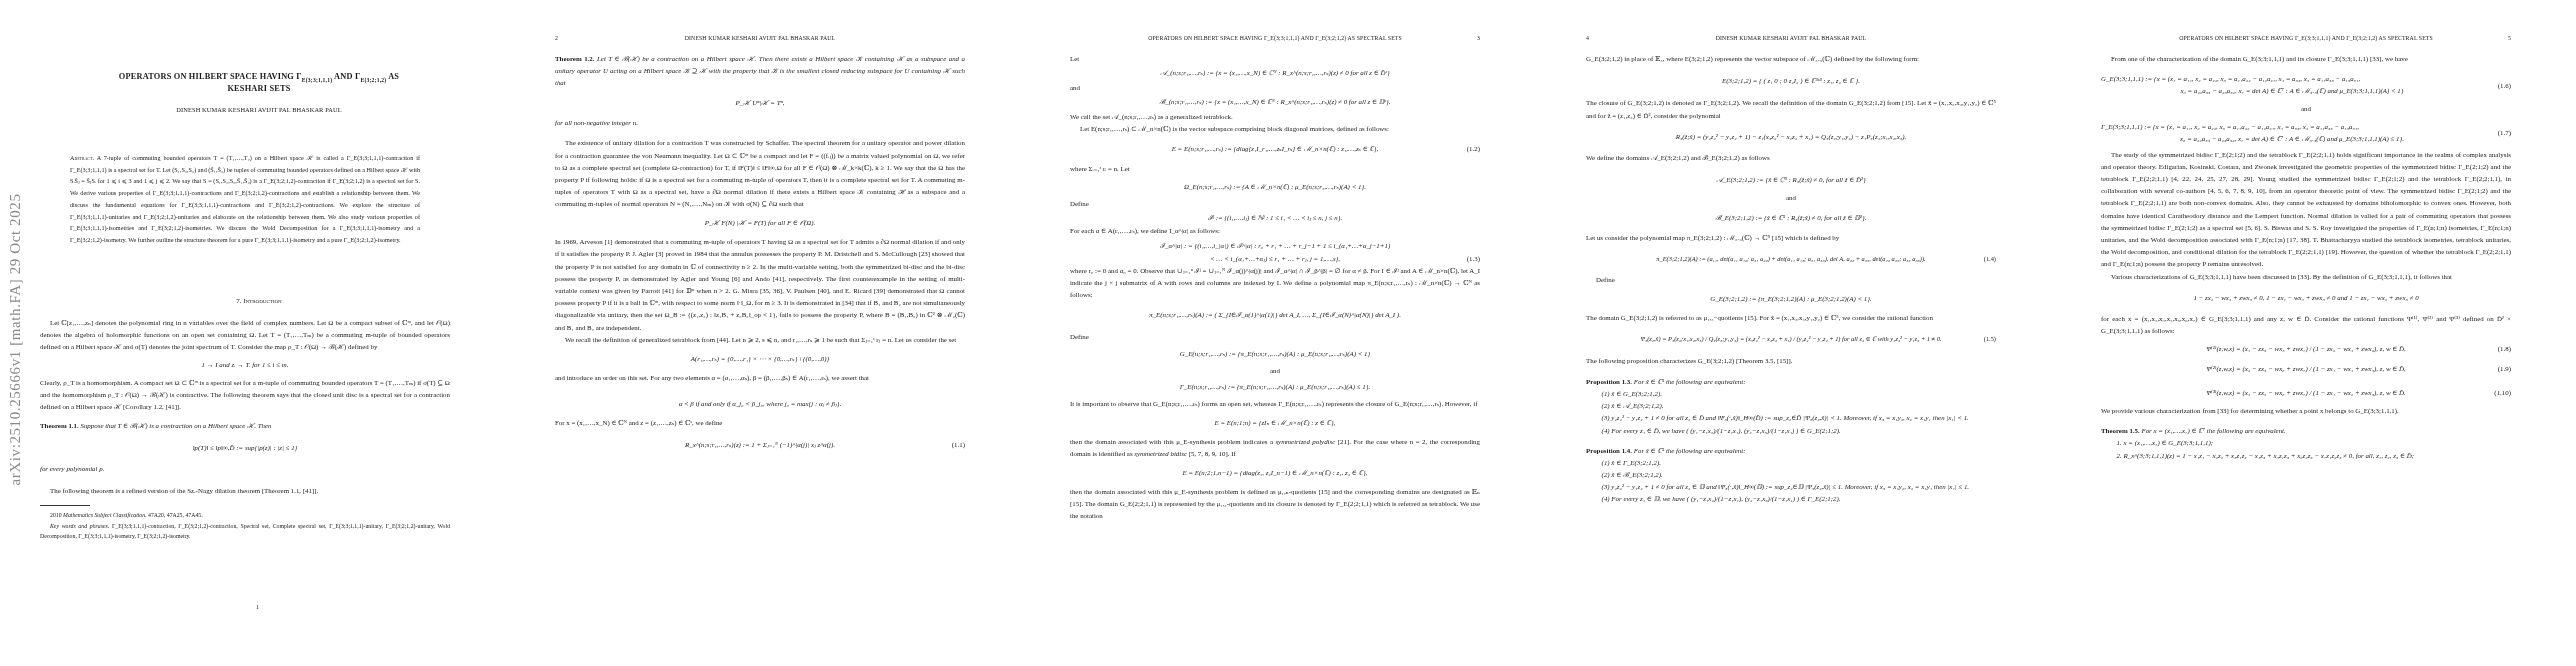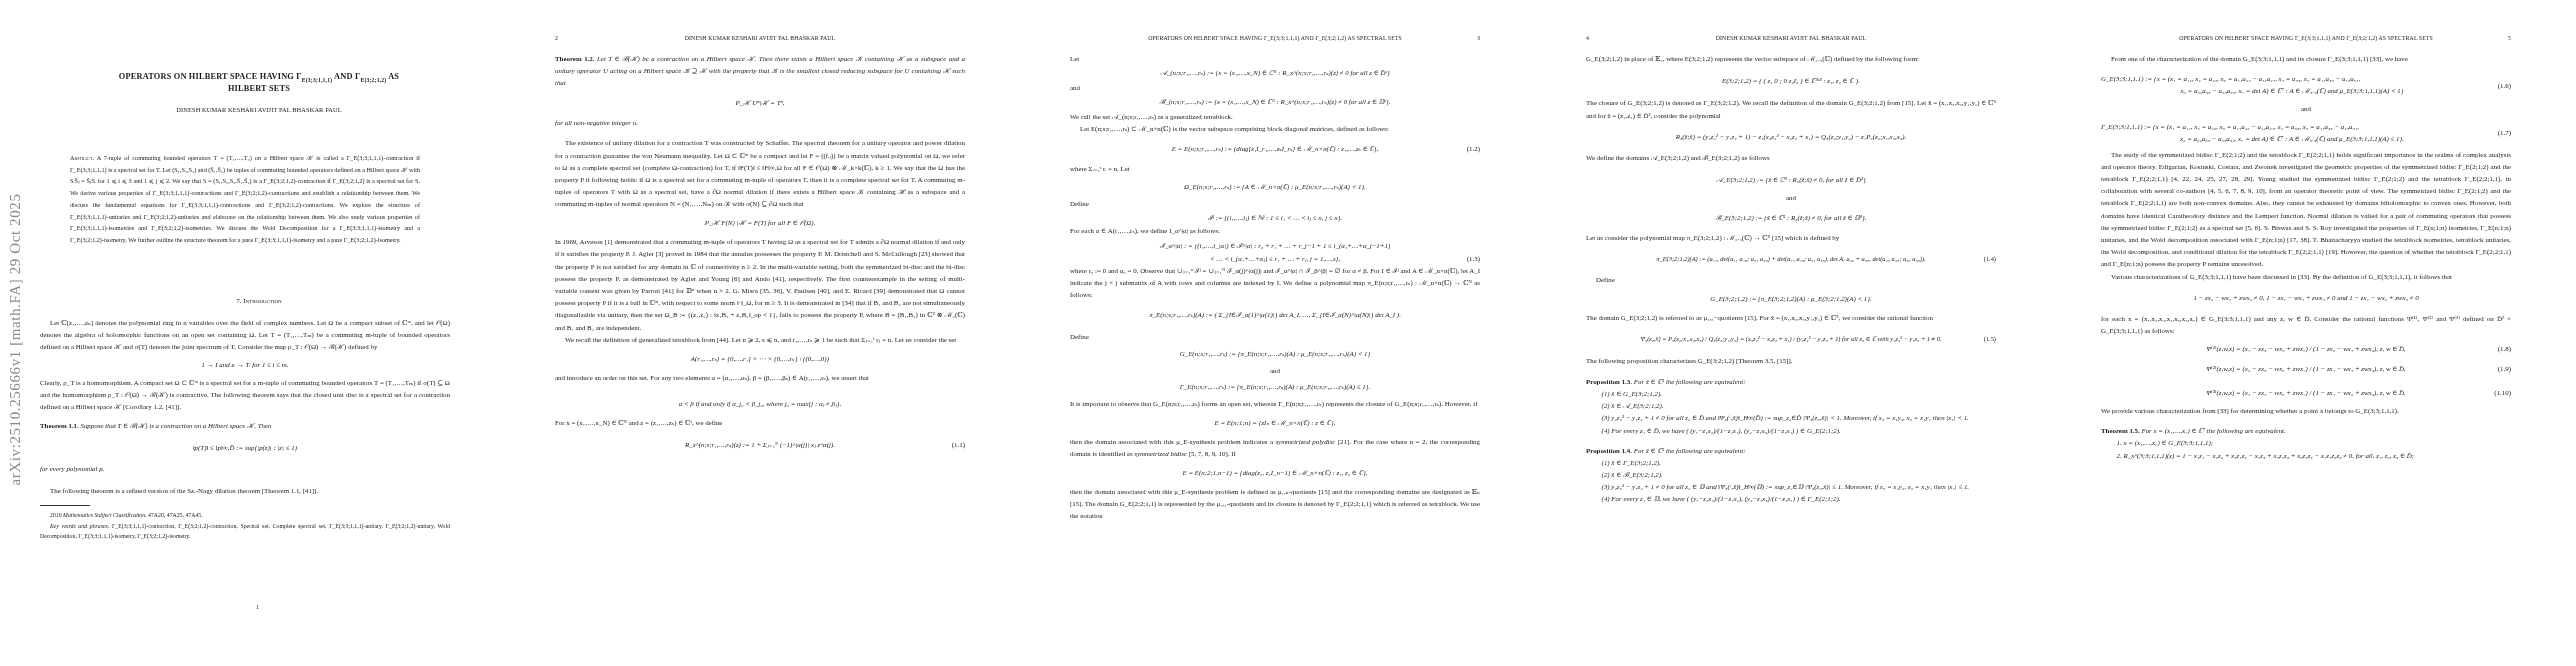--- a/index.html
+++ b/index.html
@@ -31,21 +31,21 @@
   p { margin:0; }
   .ind { text-indent:10px; }
 </style>
 </head>
 <body>
 
 <div class="page p1">
   <div class="arxiv">arXiv:2510.25666v1  [math.FA]  29 Oct 2025</div>
   <div class="title">
     <span>OPERATORS ON HILBERT SPACE HAVING Γ</span><sub>E(3;3;1,1,1)</sub><span> AND Γ</span><sub>E(3;2;1,2)</sub><span> AS</span><br>
-    <span>HILBERT SETS</span>
+    <span>KESHARI SETS</span>
   </div>
   <div class="authors">DINESH KUMAR KESHARI   AVIJIT PAL   BHASKAR PAUL</div>
   <div class="abstract">
     <span class="sc">Abstract.</span>
     <span>A 7-tuple of commuting bounded operators T = (T₁,…,T₇) on a Hilbert space ℋ is called a Γ_E(3;3;1,1,1)-contraction if Γ_E(3;3;1,1,1) is a spectral set for T. Let (S₁,S₂,S₃) and (S̃₁,S̃₂) be tuples of commuting bounded operators defined on a Hilbert space ℋ with SᵢS̃ⱼ = S̃ⱼSᵢ for 1 ⩽ i ⩽ 3 and 1 ⩽ j ⩽ 2. We say that S = (S₁,S₂,S₃,S̃₁,S̃₂) is a Γ_E(3;2;1,2)-contraction if Γ_E(3;2;1,2) is a spectral set for S. We derive various properties of Γ_E(3;3;1,1,1)-contractions and Γ_E(3;2;1,2)-contractions and establish a relationship between them. We discuss the fundamental equations for Γ_E(3;3;1,1,1)-contractions and Γ_E(3;2;1,2)-contractions. We explore the structure of Γ_E(3;3;1,1,1)-unitaries and Γ_E(3;2;1,2)-unitaries and elaborate on the relationship between them. We also study various properties of Γ_E(3;3;1,1,1)-isometries and Γ_E(3;2;1,2)-isometries. We discuss the Wold Decomposition for a Γ_E(3;3;1,1,1)-isometry and a Γ_E(3;2;1,2)-isometry. We further outline the structure theorem for a pure Γ_E(3;3;1,1,1)-isometry and a pure Γ_E(3;2;1,2)-isometry.</span>
   </div>
   <div class="sect">7. Introduction</div>
   <div class="body" style="top:317px;">
     <p class="ind">Let ℂ[z₁,…,zₙ] denotes the polynomial ring in n variables over the field of complex numbers. Let Ω be a compact subset of ℂᵐ, and let 𝒪(Ω) denotes the algebra of holomorphic functions on an open set containing Ω. Let T = (T₁,…,Tₘ) be a commuting m-tuple of bounded operators defined on a Hilbert space ℋ and σ(T) denotes the joint spectrum of T. Consider the map ρ_T : 𝒪(Ω) → ℬ(ℋ) defined by</p>
     <div class="eq">1 → I and zᵢ → Tᵢ for 1 ≤ i ≤ m.</div>

